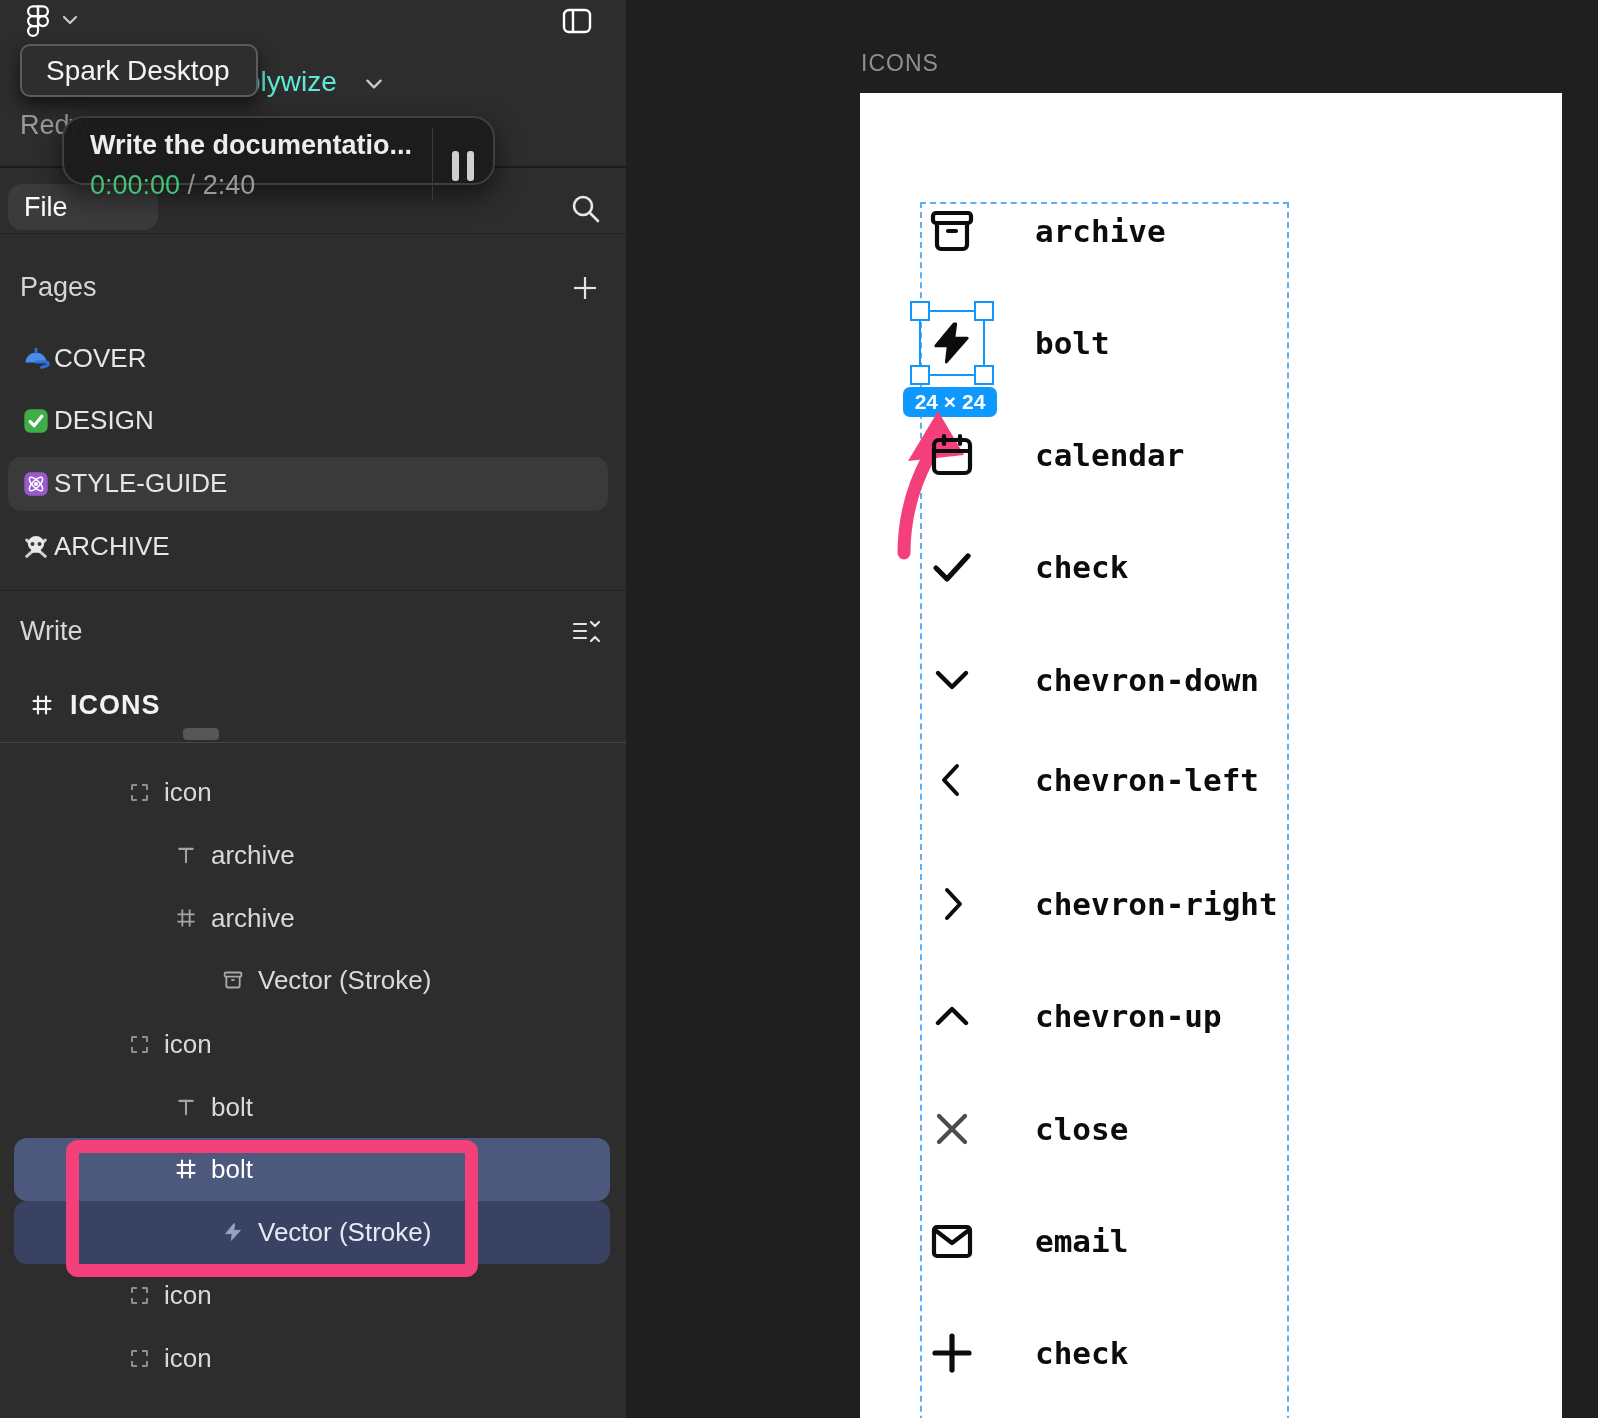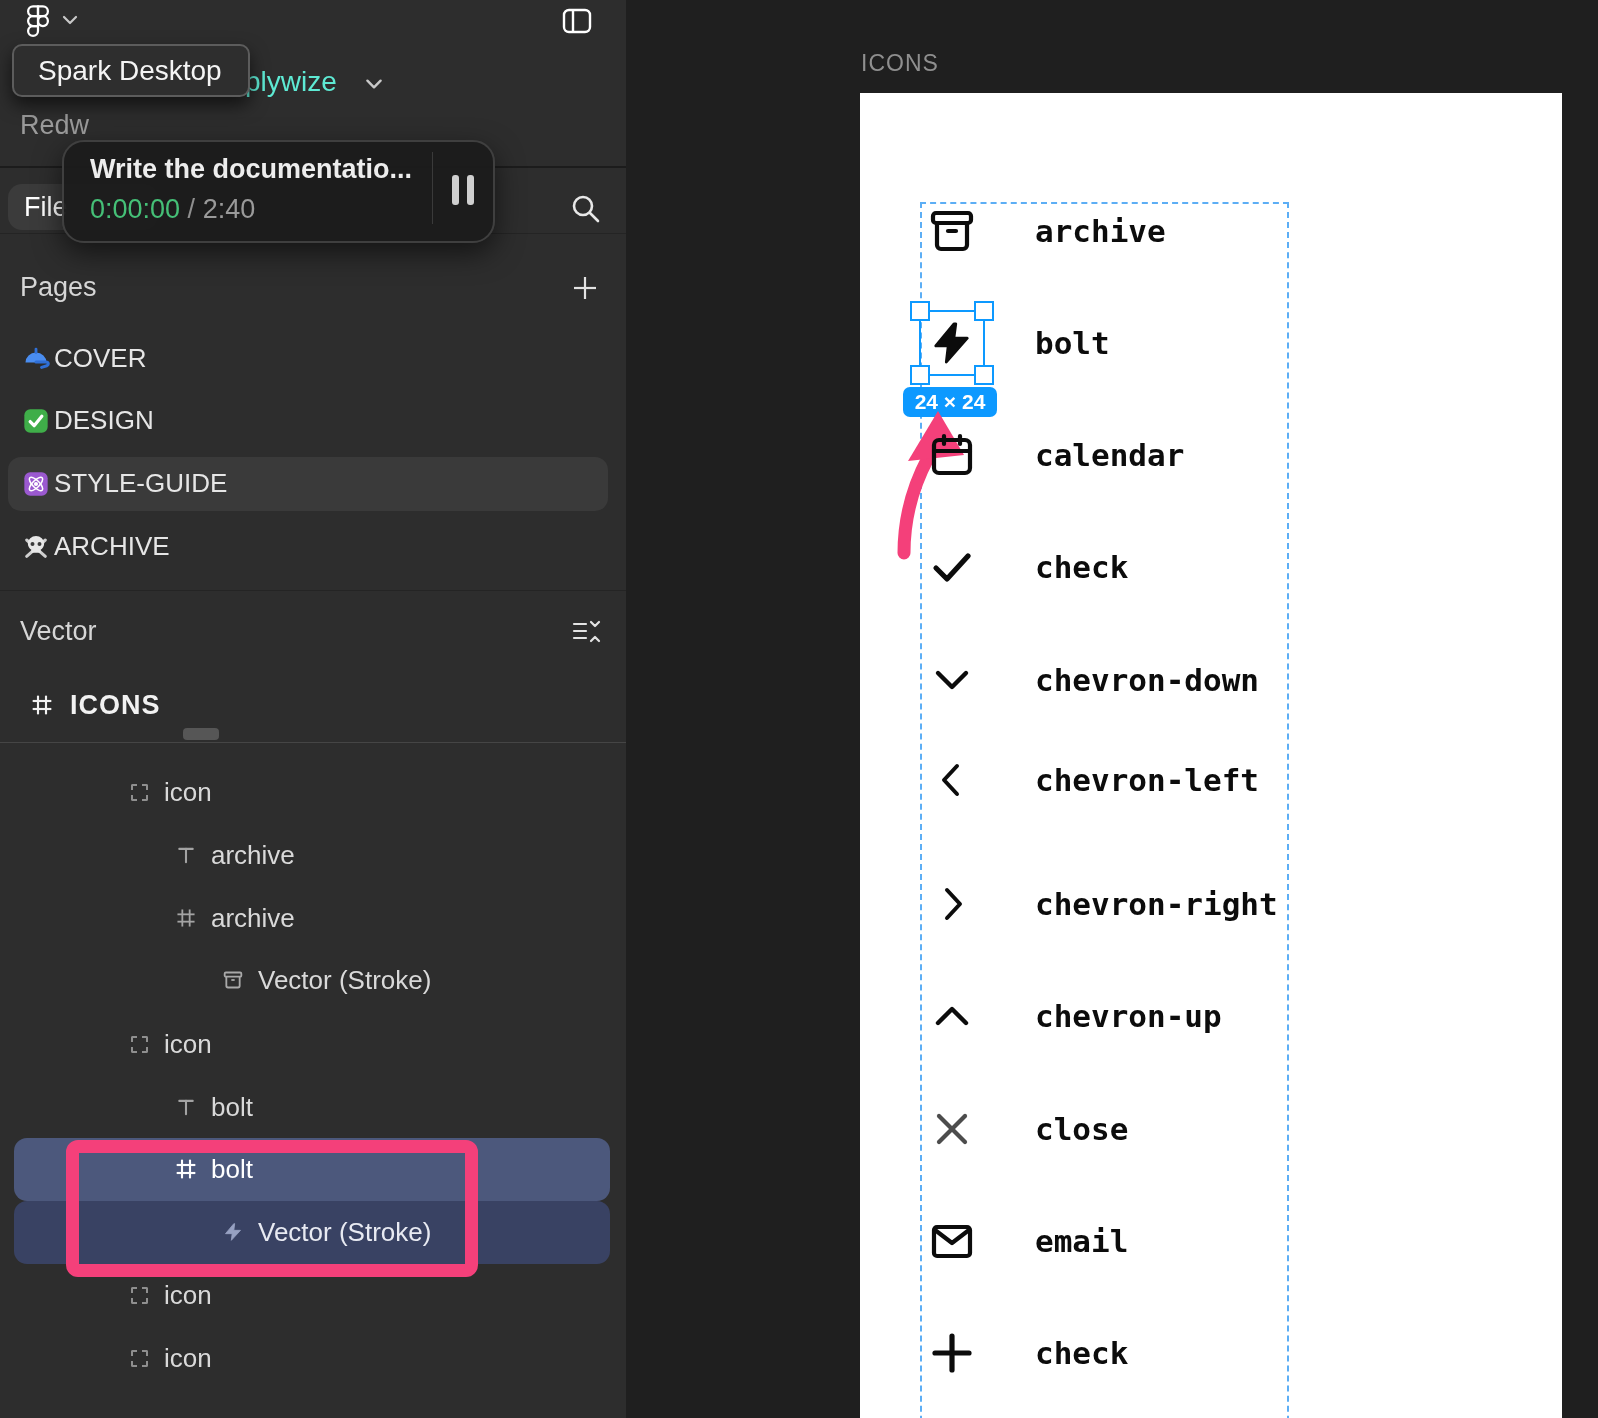--- a/index.html
+++ b/index.html
@@ -20,35 +20,35 @@
   
   .chev { stroke:#c8c8c8; stroke-width:2.2; fill:none; stroke-linecap:round; stroke-linejoin:round; }
 
   #file-pill { left:8px; top:184px; width:150px; height:46px; background:#3b3b3b; border-radius:14px; }
   #file-label { left:24px; top:192px; font-size:27px; color:#ffffff; }
   #redw-label { left:20px; top:110px; font-size:27px; color:#9b9b9b; }
   #filename-label { left:245px; top:66px; font-size:28px; color:#5eead4; }
 
   
   #timer-card {
-    left:62px; top:140px; width:433px; height:103px;
+    left:62px; top:116px; width:433px; height:69px;
     background:rgba(28,28,28,0.97); border:2px solid #3f3f3f; border-radius:22px;
     box-shadow:0 10px 28px rgba(0,0,0,0.55);
   }
   #timer-title { position:absolute; left:26px; top:12px; font-size:27px; font-weight:bold; color:#ededed; white-space:nowrap; }
   #timer-times { position:absolute; left:26px; top:52px; font-size:27px; }
   #timer-elapsed { color:#45c077; }
   #timer-sep { color:#8f8f8f; }
   #timer-total { color:#9a9a9a; }
   #timer-vdiv { position:absolute; left:368px; top:10px; width:1px; height:72px; background:#3a3a3a; }
   .pause-bar { position:absolute; top:33px; width:7px; height:30px; background:#cfcfcf; border-radius:3px; }
 
   
   #spark-tooltip {
-    left:12px; top:44px; width:238px; height:53px;
+    left:20px; top:44px; width:238px; height:53px;
     background:#2e2e2e; border:2px solid #5c5c5c; border-radius:10px;
     box-shadow:0 8px 18px rgba(0,0,0,0.6);
     display:flex; align-items:center; padding-left:24px;
     font-size:28px; color:#f4f4f4; white-space:nowrap;
   }
 
   
   .panel-title { font-size:27px; color:#d6d6d6; }
   .page-row { left:0; width:626px; height:54px; }
   .page-row .emoji { position:absolute; left:22px; top:13px; }
@@ -175,21 +175,21 @@
         <line x1="20" y1="6" x2="4" y2="20" stroke="#cfcfcf" stroke-width="2.6" stroke-linecap="round"></line>
         <path d="M12 2.5a7 6.5 0 0 0-7 6.5c0 2.6 1.4 4.4 3 5.4V17h8v-2.6c1.6-1 3-2.8 3-5.4a7 6.5 0 0 0-7-6.5Z" fill="#e7e7e7"></path>
         <circle cx="9" cy="9.5" r="1.7" fill="#3a3a3a"></circle>
         <circle cx="15" cy="9.5" r="1.7" fill="#3a3a3a"></circle>
       </svg>
       <span class="lbl">ARCHIVE</span>
     </div>
 
     <div class="abs hdiv soft" style="top:590px;"></div>
 
-    <div class="abs panel-title" style="left:20px;top:616px;">Vector</div>
+    <div class="abs panel-title" style="left:20px;top:616px;">Write</div>
     <svg class="abs" style="left:571px;top:618px;" width="30" height="28" viewBox="0 0 30 28">
       <g stroke="#e3e3e3" stroke-width="2.2" fill="none" stroke-linecap="round" stroke-linejoin="round">
         <line x1="3" y1="6" x2="15" y2="6"></line>
         <line x1="3" y1="13" x2="15" y2="13"></line>
         <line x1="3" y1="20" x2="15" y2="20"></line>
         <path d="M20 4l4 4 4-4"></path>
         <path d="M20 23l4-4 4 4"></path>
       </g>
     </svg>
 

